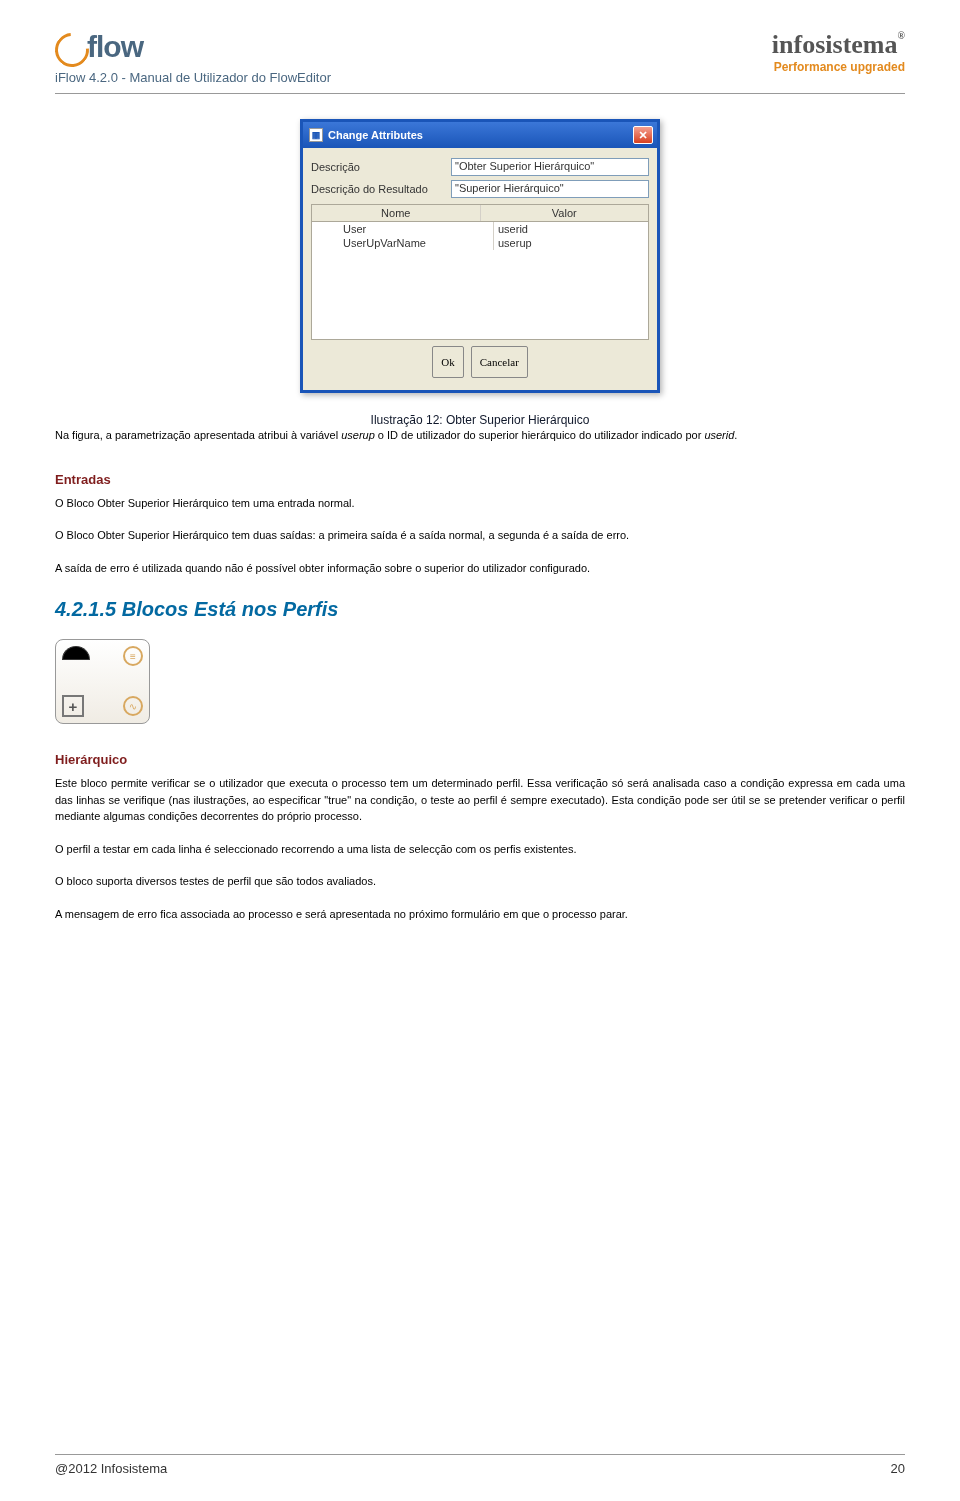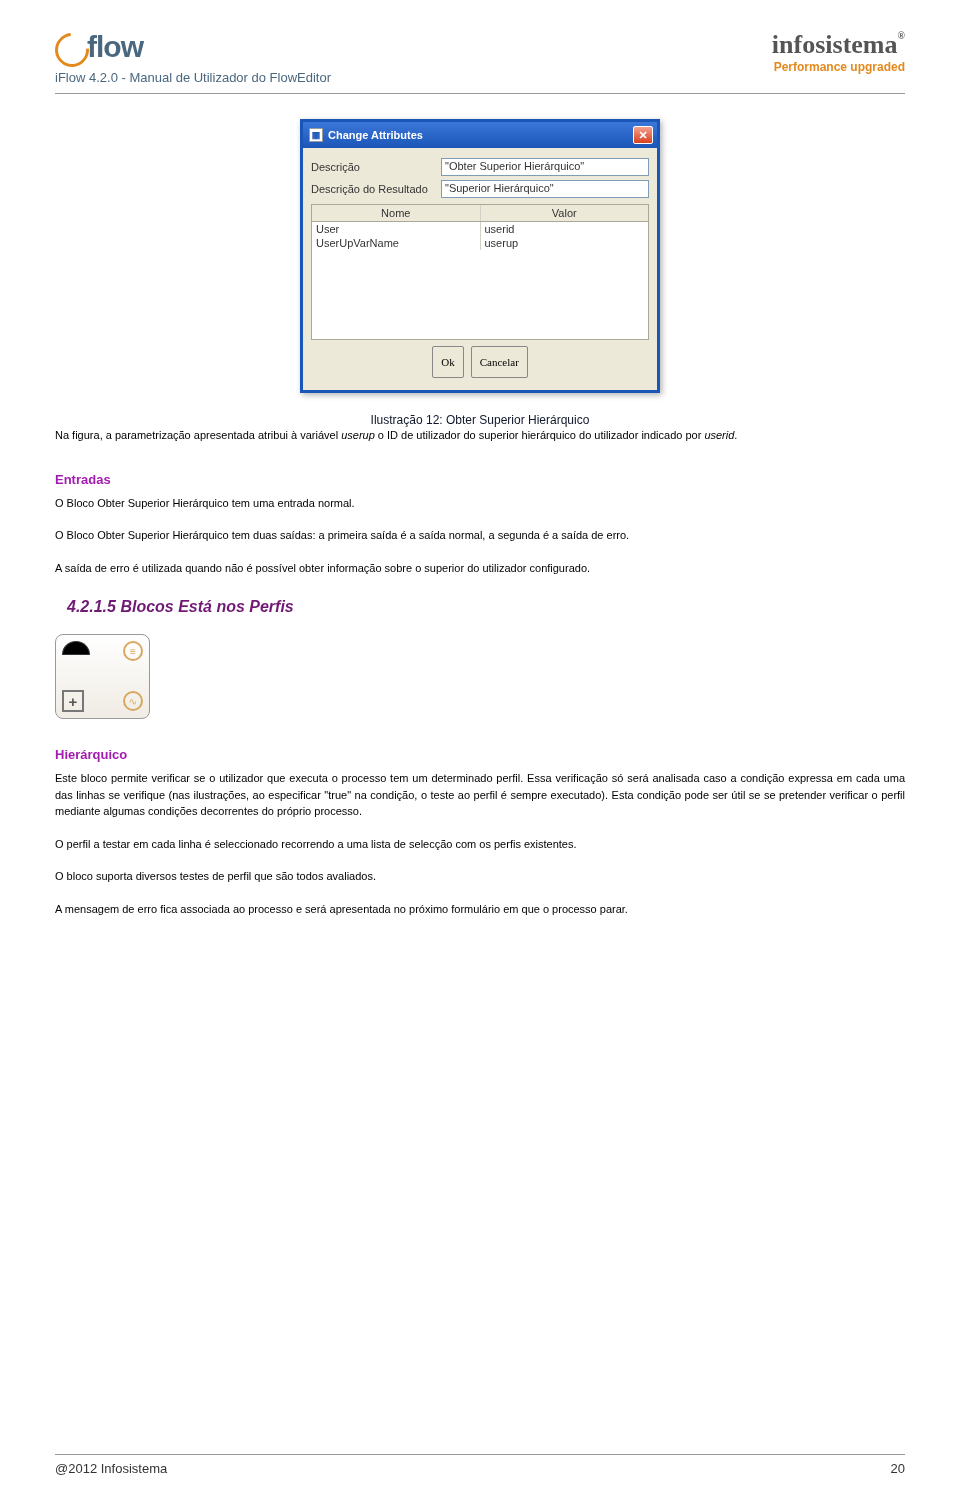--- a/index.html
+++ b/index.html
@@ -16,36 +16,36 @@
 .infosistema { font-size: 26px; font-weight: bold; color: #555; font-family: Georgia, serif; position: relative; }
 .infosistema::after { content: "®"; font-size: 10px; vertical-align: top; }
 .tagline { font-size: 12px; color: #e38a1e; font-weight: bold; }
 .dialog { width: 360px; margin: 0 auto 20px auto; border: 3px solid #1a55b8; background: #ece9d8; font-family: Tahoma, sans-serif; font-size: 11px; box-shadow: 2px 2px 6px rgba(0,0,0,0.3); }
 .titlebar { background: linear-gradient(to bottom, #3b77d8, #1a55b8); color: #fff; padding: 4px 4px 4px 6px; display: flex; align-items: center; justify-content: space-between; font-weight: bold; }
 .titlebar-left { display: flex; align-items: center; gap: 5px; }
 .titlebar-icon { width: 14px; height: 14px; background: #fff; display: inline-flex; align-items: center; justify-content: center; color: #1a55b8; font-size: 9px; border: 1px solid #999; }
 .close-btn { width: 20px; height: 18px; background: linear-gradient(to bottom,#f5a090,#d84020); color: #fff; border: 1px solid #fff; display: flex; align-items: center; justify-content: center; font-weight: bold; font-size: 11px; cursor: pointer; border-radius: 2px; }
 .dialog-body { padding: 10px 8px 10px 8px; }
 .field-row { display: flex; align-items: center; margin-bottom: 4px; }
-.field-label { width: 130px; }
+.field-label { width: 140px; }
 .field-input { flex: 1; border: 1px solid #7f9db9; background: #fff; padding: 1px 3px; height: 18px; }
 .inner-table { border: 1px solid #aca899; margin-top: 6px; height: 136px; background: #fff; overflow: hidden; }
 .inner-header { display: flex; background: #ece9d8; border-bottom: 1px solid #aca899; }
 .inner-header div { flex: 1; text-align: center; padding: 2px; border-right: 1px solid #d4d0c8; font-size: 11px; }
 .inner-header div:last-child { border-right: none; }
-.inner-row { display: flex; }
+.inner-row { display: flex; padding-left: 27px; }
 .inner-row div { flex: 1; padding: 1px 4px; border-right: 1px solid #d4d0c8; font-size: 11px; }
 .inner-row div:last-child { border-right: none; }
 .dialog-buttons { text-align: center; padding: 6px 0 2px 0; }
 .dialog-buttons button { font-family: Tahoma; font-size: 11px; padding: 9px 8px; margin: 0 2px; background: #ece9d8; border: 1px solid #888; border-radius: 2px; cursor: pointer; }
 .caption { text-align: center; color: #0f172a; font-size: 12px; }
 .body-text { text-align: justify; line-height: 1.5; margin-bottom: 16px; font-size: 11px; color: #000; }
 .body-text em { font-style: italic; }
-h4.blue { color: #a21caf; font-size: 13px; font-weight: bold; margin-bottom: 8px; margin-top: 28px; }
-h3.section { color: #701a75; font-weight: bold; font-style: italic; font-size: 16px; margin: 22px 0 18px 12px; }
+h4.blue { color: #7f1d1d; font-size: 13px; font-weight: bold; margin-bottom: 8px; margin-top: 28px; }
+h3.section { color: #0369a1; font-weight: bold; font-style: italic; font-size: 20px; margin: 22px 0 18px 0; }
 .block-icon { width: 95px; height: 85px; border: 1px solid #999; border-radius: 8px; background: linear-gradient(to bottom,#fff,#f0ece4); position: relative; margin-bottom: 25px; padding: 6px; display: flex; flex-direction: column; justify-content: space-between; }
 .block-top { display: flex; justify-content: space-between; align-items: flex-start; }
 .semi-circle { width: 28px; height: 14px; background: #000; border-radius: 0 0 28px 28px; transform: rotate(180deg); border: 1px solid #333; }
 .small-circle { width: 20px; height: 20px; border: 2px solid #d8a860; border-radius: 50%; display: flex; align-items: center; justify-content: center; font-size: 10px; color: #d8a860; }
 .block-bottom { display: flex; justify-content: space-between; align-items: center; }
 .plus-box { width: 22px; height: 22px; border: 2px solid #777; display: flex; align-items: center; justify-content: center; font-size: 15px; font-weight: bold; color: #555; }
 .footer { position: absolute; bottom: 25px; left: 55px; right: 55px; border-top: 1px solid #999; padding-top: 6px; display: flex; justify-content: space-between; font-size: 13px; color: #333; }
 </style>
 </head>
 <body>

